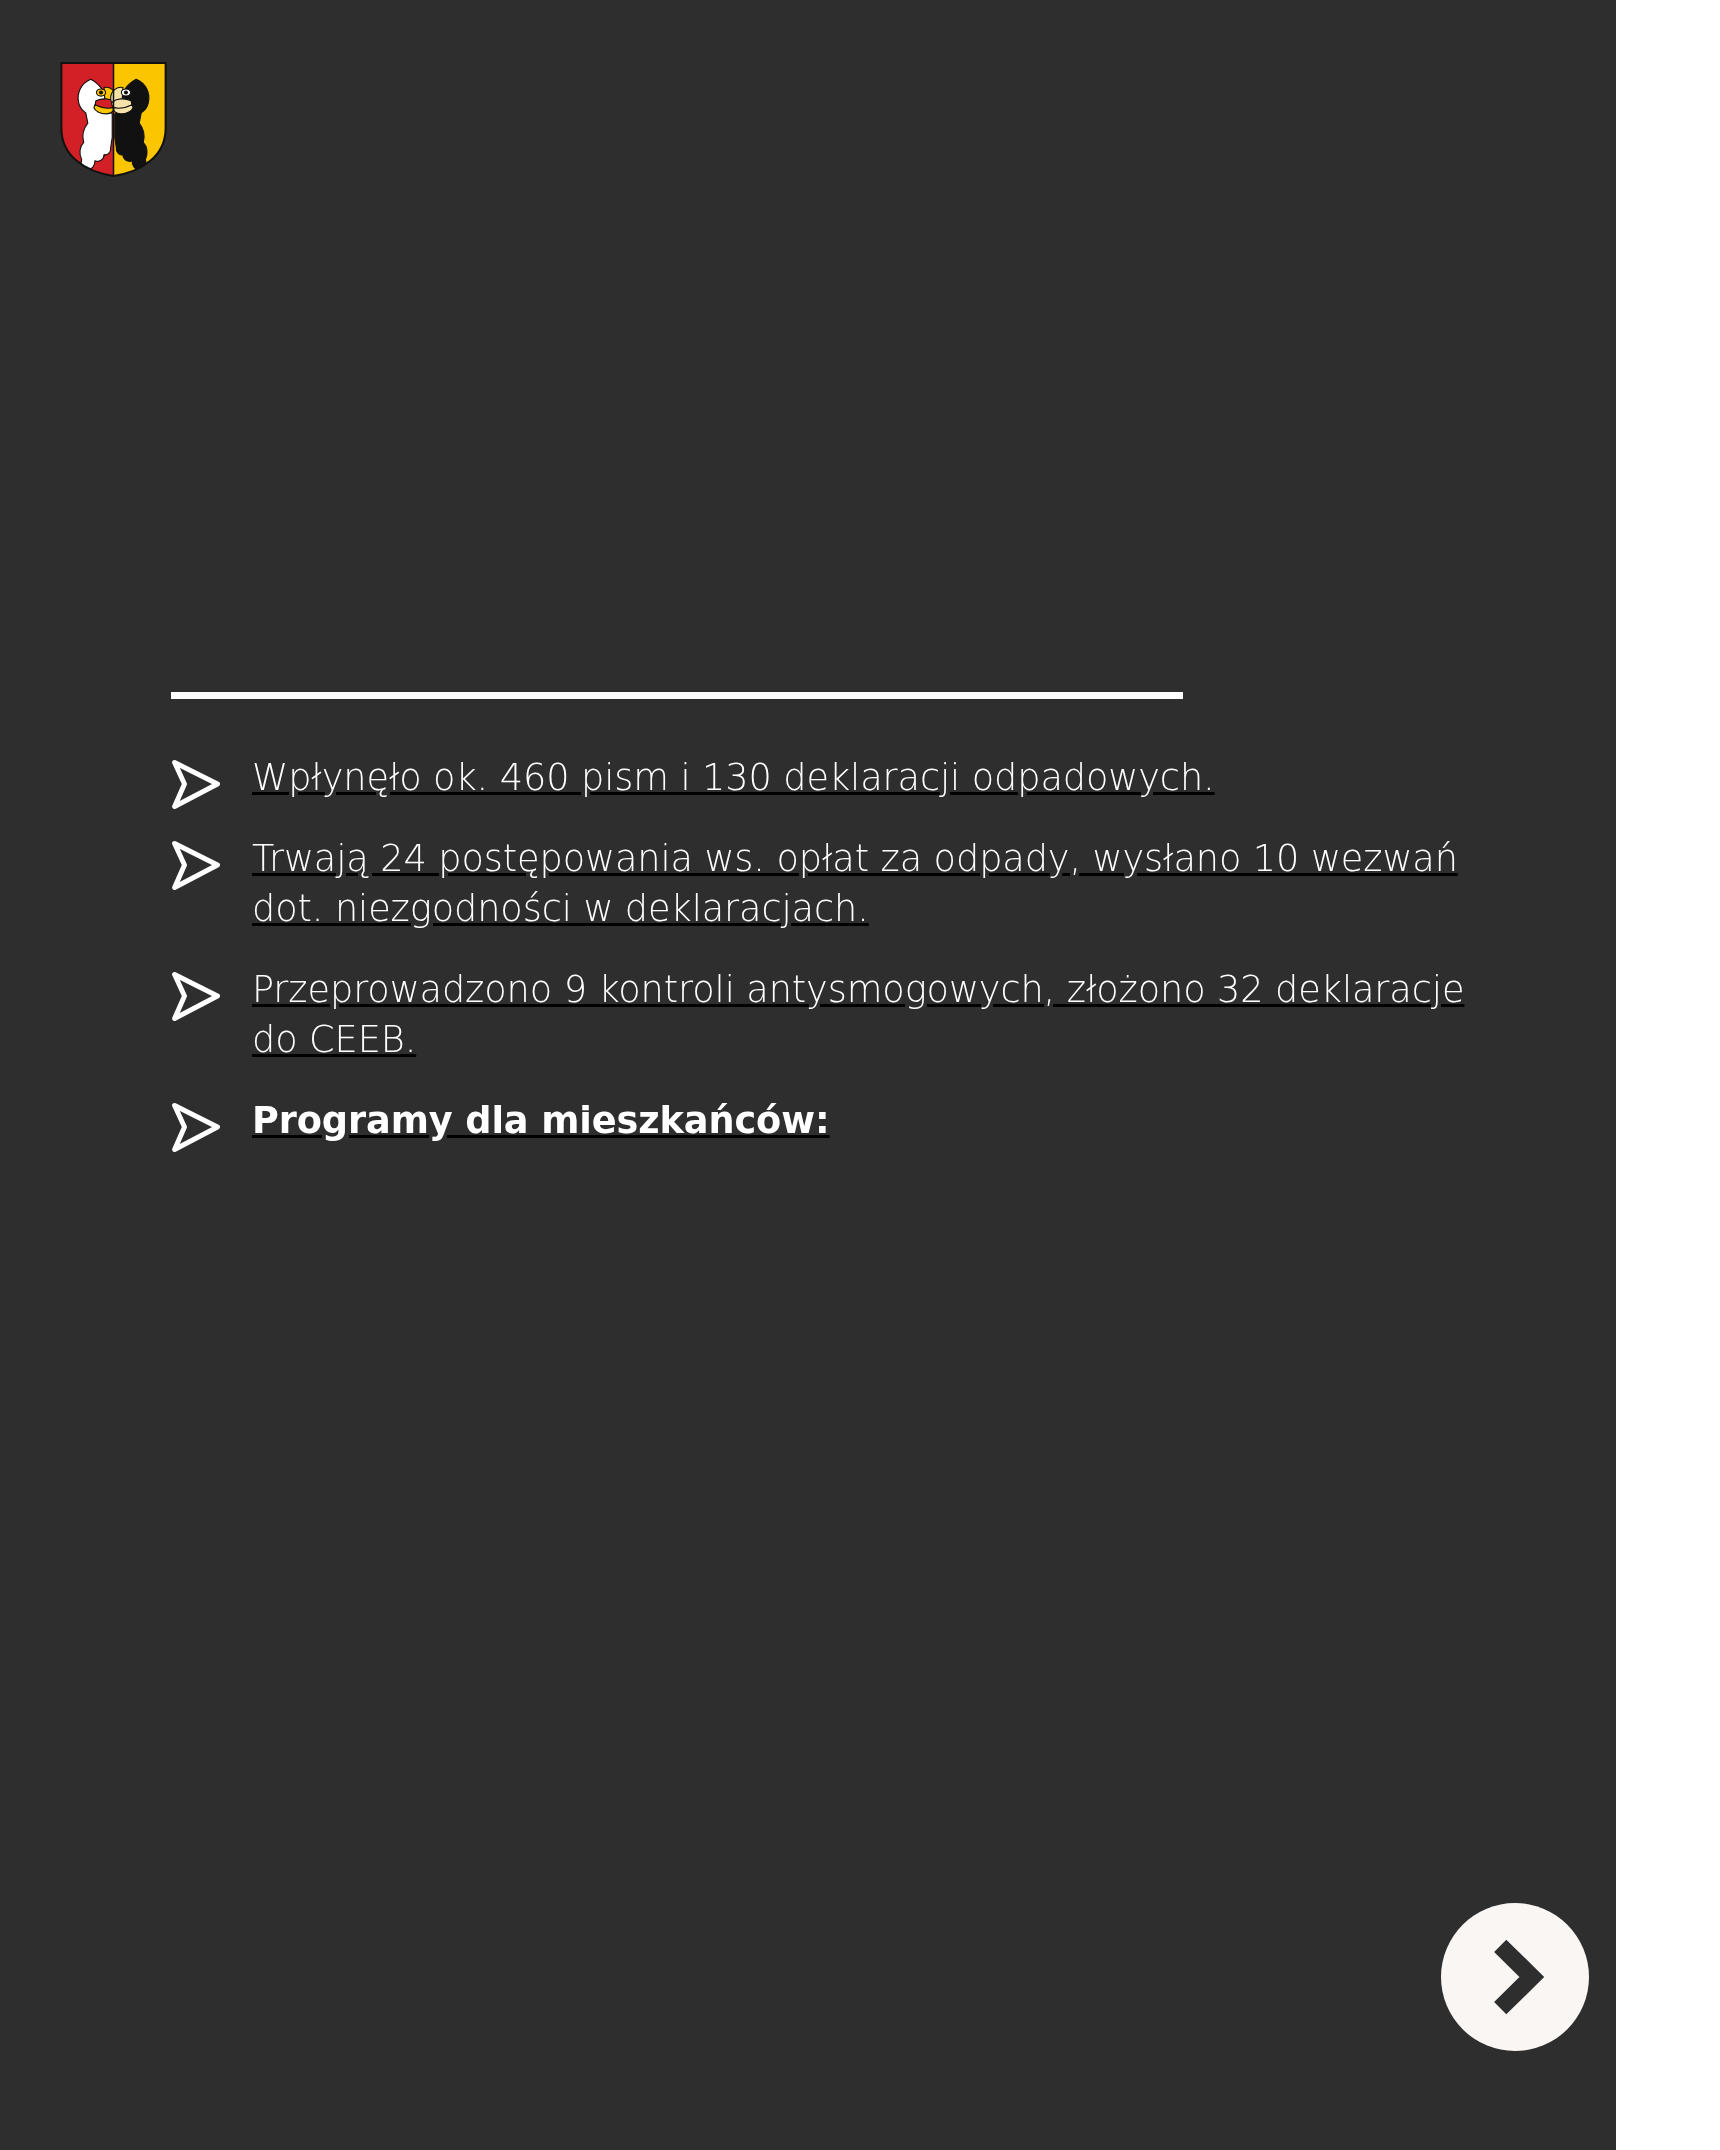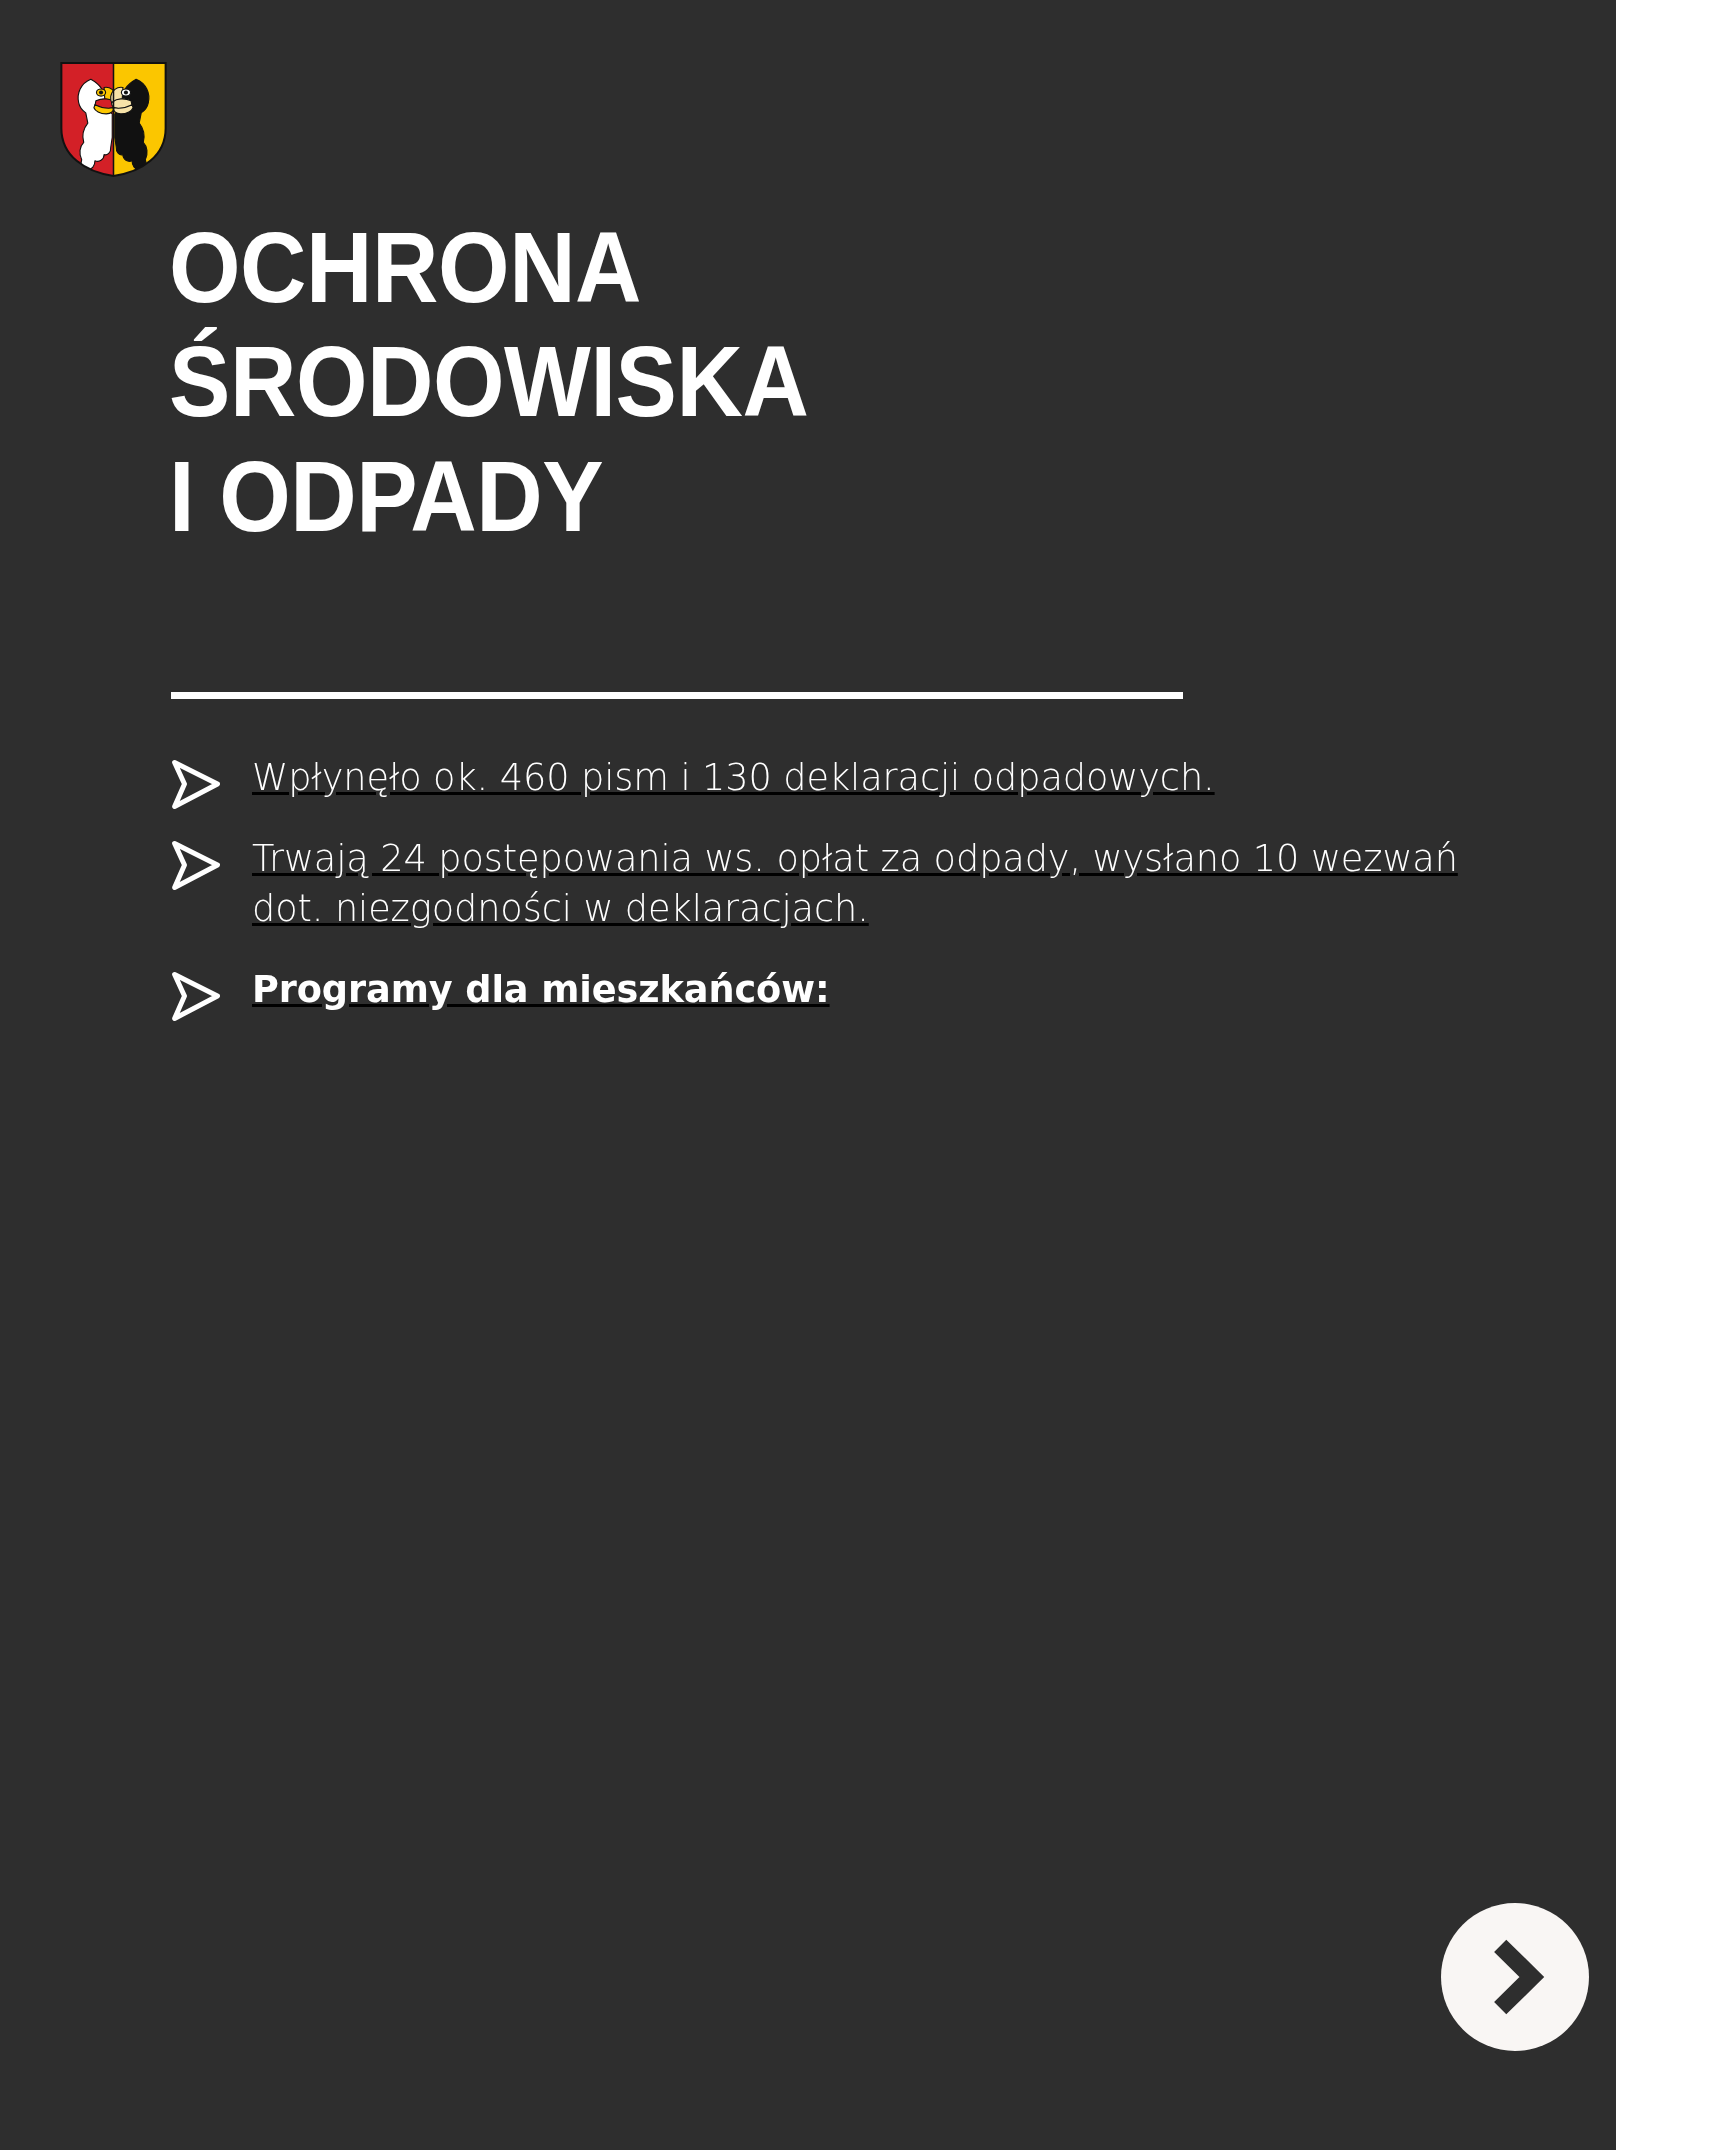--- a/index.html
+++ b/index.html
@@ -202,25 +202,20 @@
                  C133 104 143 98 145 92 Z" fill="#f6e2a8" stroke="#111111" stroke-width="2.2"></path>
         <ellipse cx="131" cy="62" rx="9" ry="7" fill="#ffffff" stroke="#111111" stroke-width="2.2"></ellipse>
         <ellipse cx="131" cy="62" rx="4" ry="4" fill="#111111"></ellipse>
       </g>
 
       <path d="M4 4 H209 V132 C209 186 163 218 106.5 226 C50 218 4 186 4 132 Z" fill="none" stroke="#111111" stroke-width="4"></path>
       <line x1="106.5" y1="4" x2="106.5" y2="226" stroke="#111111" stroke-width="3"></line>
     </svg>
   </div>
 
-  <div id="title">
-    <span class="title-line">OCHRONA</span>
-    <span class="title-line">ŚRODOWISKA</span>
-    <span class="title-line">I ODPADY</span>
-  </div>
 
   <div id="divider"></div>
 
   <div id="list">
 
     <div class="bullet-row">
       <span class="chev">
         <svg viewBox="0 0 100 100" width="55" height="55" xmlns="http://www.w3.org/2000/svg">
           <path d="M12 10 L90 49 L12 90 L30 49 Z" fill="none" stroke="#ffffff" stroke-width="9" stroke-linejoin="round" stroke-linecap="round"></path>
         </svg>
@@ -230,20 +225,28 @@
 
     <div class="bullet-row">
       <span class="chev">
         <svg viewBox="0 0 100 100" width="55" height="55" xmlns="http://www.w3.org/2000/svg">
           <path d="M12 10 L90 49 L12 90 L30 49 Z" fill="none" stroke="#ffffff" stroke-width="9" stroke-linejoin="round" stroke-linecap="round"></path>
         </svg>
       </span>
       <span class="b-text">Trwają 24 postępowania ws. opłat za odpady, wysłano 10 wezwań dot. niezgodności w deklaracjach.</span>
     </div>
 
+    <div class="bullet-row">
+      <span class="chev">
+        <svg viewBox="0 0 100 100" width="55" height="55" xmlns="http://www.w3.org/2000/svg">
+          <path d="M12 10 L90 49 L12 90 L30 49 Z" fill="none" stroke="#ffffff" stroke-width="9" stroke-linejoin="round" stroke-linecap="round"></path>
+        </svg>
+      </span>
+      <span class="b-text">Przeprowadzono 9 kontroli antysmogowych, złożono 32 deklaracje do CEEB.</span>
+    </div>
 
 
     <div class="bullet-row">
       <span class="chev">
         <svg viewBox="0 0 100 100" width="55" height="55" xmlns="http://www.w3.org/2000/svg">
           <path d="M12 10 L90 49 L12 90 L30 49 Z" fill="none" stroke="#ffffff" stroke-width="9" stroke-linejoin="round" stroke-linecap="round"></path>
         </svg>
       </span>
       <span class="b-text bold">Programy dla mieszkańców:</span>
       <ul class="sublist">

